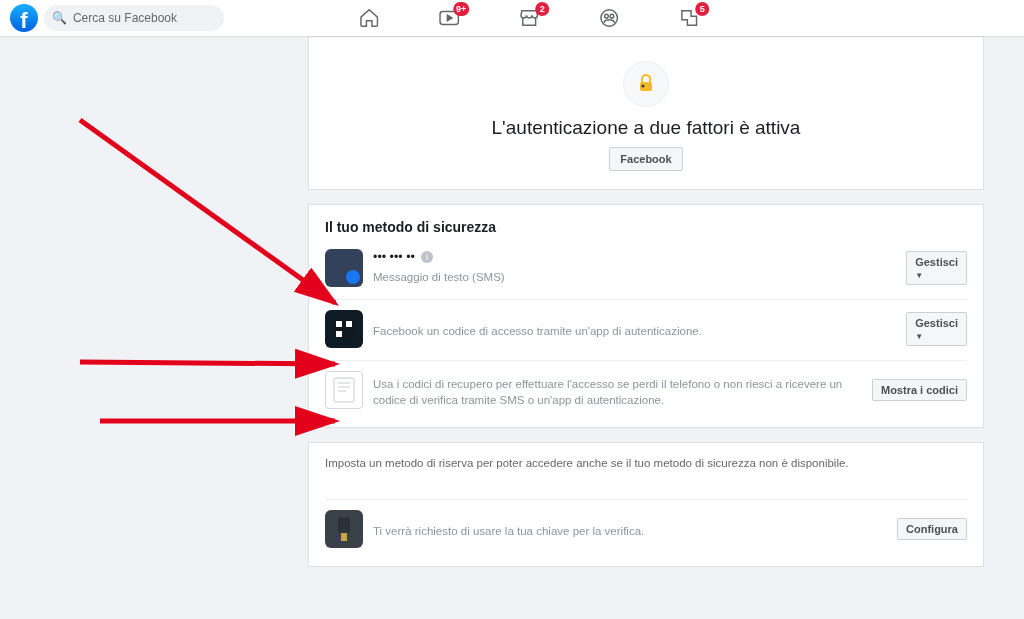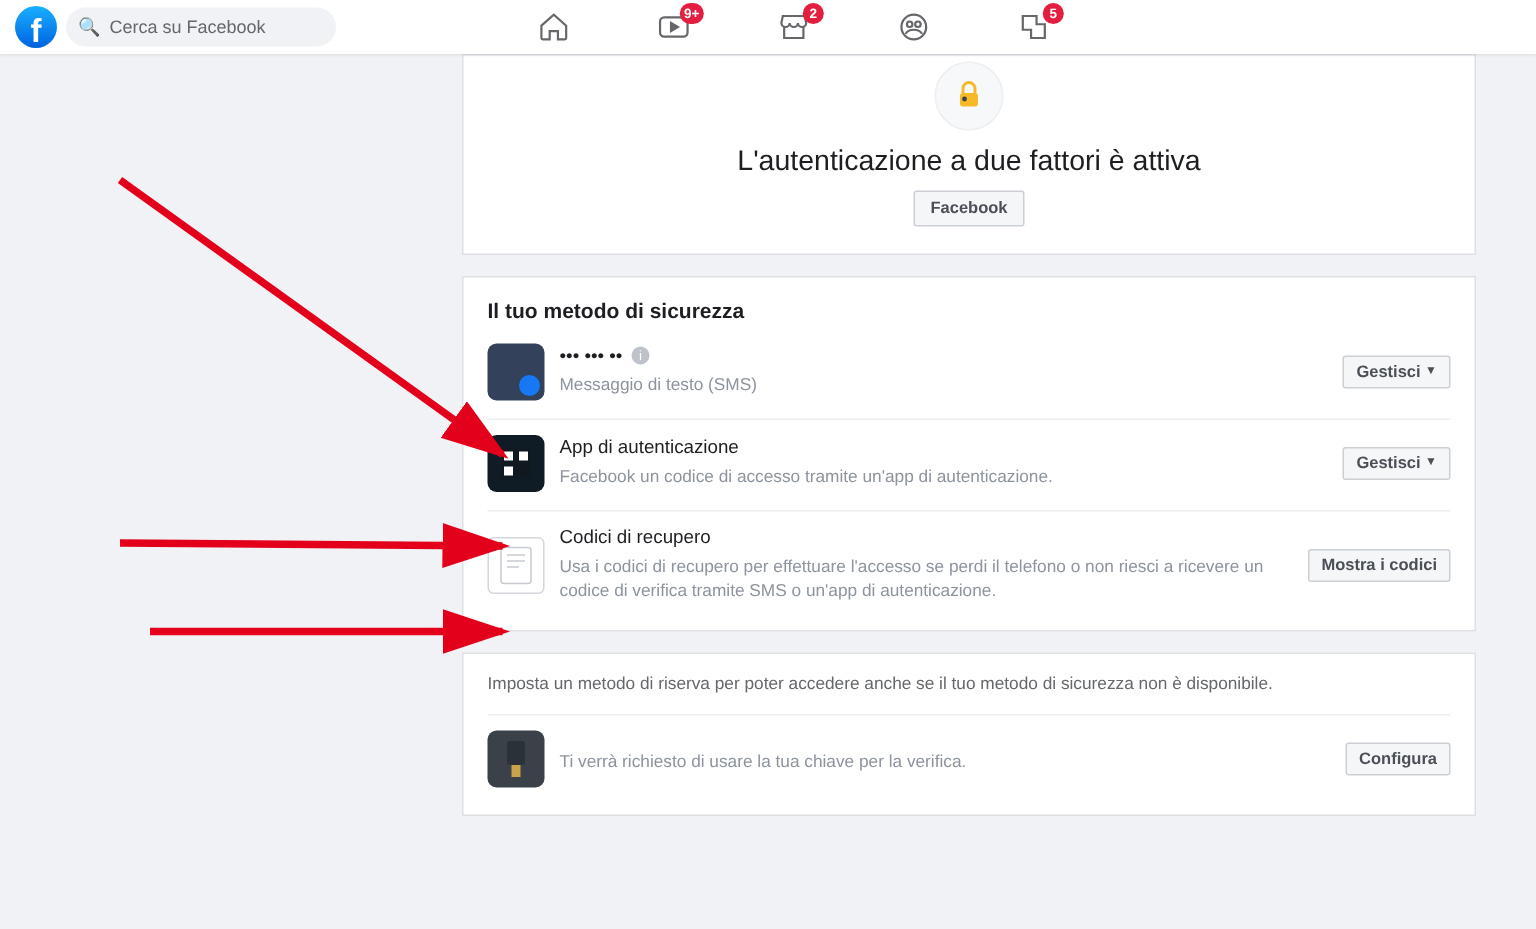--- a/index.html
+++ b/index.html
@@ -69,21 +69,21 @@
     background:transparent;
   }
 
   .card {
     background:#fff;
     border:1px solid #dddfe2;
     margin-bottom:14px;
   }
 
   
-  .hero { text-align:center; padding:4px 60px 18px; }
+  .hero { text-align:center; padding:24px 60px 18px; }
   .lock-circle {
     width:46px; height:46px; border-radius:50%;
     background:#f7f8fa; border:1px solid #eceef0;
     display:flex; align-items:center; justify-content:center;
     margin:0 auto 10px;
   }
   .lock-circle svg{ width:24px; height:24px; }
   .hero h1 { font-size:19px; font-weight:500; color:#1c1e21; margin-bottom:8px; }
   .hero p { font-size:11.5px; color:#65676b; line-height:1.45; margin-bottom:14px; }
   .btn {
@@ -93,21 +93,21 @@
     color:#4b4f56;
     font-size:11px; font-weight:600;
     padding:5px 10px;
     border-radius:2px;
     cursor:pointer;
   }
 
   
   .section { padding:14px 16px 6px; }
   .section h2 { font-size:14px; font-weight:700; color:#1c1e21; margin-bottom:4px; }
-  .section .sub { font-size:11.5px; color:#65676b; margin-bottom:14px; }
+  .section .sub { font-size:11.5px; color:#65676b; margin-bottom:30px; }
 
   .method-row {
     display:flex; align-items:center;
     padding:10px 0 12px;
     border-top:1px solid #eceef0;
   }
   .method-row:first-of-type{ border-top:none; }
   .method-ico {
     width:38px; height:38px; flex-shrink:0;
     border-radius:50%;
@@ -129,21 +129,21 @@
 
   .method-btn {
     background:#f5f6f7;
     border:1px solid #ccd0d5;
     color:#4b4f56;
     font-size:11px; font-weight:600;
     padding:4px 8px;
     border-radius:2px;
     cursor:pointer;
     white-space:nowrap;
-    display:flex; align-items:flex-start; gap:3px;
+    display:flex; align-items:flex-start; gap:3px;flex-direction:column;
   }
   .method-btn .caret { font-size:8px; }
 
   
   .arrow { position:absolute; pointer-events:none; z-index:20; }
   .arrow svg { overflow:visible; }
 </style>
 </head>
 <body>
 
@@ -226,40 +226,38 @@
     <div class="method-row">
       <div class="method-ico auth">
         <svg width="20" height="20" viewBox="0 0 20 20">
             <rect width="20" height="20" fill="#101820"></rect>
             <rect x="2" y="2" width="6" height="6" fill="#fff"></rect>
             <rect x="12" y="2" width="6" height="6" fill="#fff"></rect>
             <rect x="2" y="12" width="6" height="6" fill="#fff"></rect>
           </svg>
       </div>
       <div class="method-text">
-        <div class="method-title">App di autenticazione</div>
         <div class="method-desc">Facebook un codice di accesso tramite un'app di autenticazione.</div>
       </div>
       <div class="method-btn">
         <span>Gestisci</span>
           <span class="caret">▼</span>
       </div>
     </div>
 
     <div class="method-row">
       <div class="method-ico codes">
         <svg width="22" height="26" viewBox="0 0 22 26">
             <rect x="1" y="1" width="20" height="24" rx="2" fill="#fff" stroke="#c6cad0"></rect>
             <line x1="5" y1="6" x2="17" y2="6" stroke="#c6cad0"></line>
             <line x1="5" y1="10" x2="17" y2="10" stroke="#c6cad0"></line>
             <line x1="5" y1="14" x2="13" y2="14" stroke="#c6cad0"></line>
           </svg>
       </div>
       <div class="method-text">
-        <div class="method-title">Codici di recupero</div>
         <div class="method-desc">Usa i codici di recupero per effettuare l'accesso se perdi il telefono o non riesci a ricevere un codice di verifica tramite SMS o un'app di autenticazione.</div>
       </div>
       <div class="method-btn">
         <span>Mostra i codici</span>
       </div>
     </div>
   </div>
 
   <div class="card section">
     <div class="sub">Imposta un metodo di riserva per poter accedere anche se il tuo metodo di sicurezza non è disponibile.</div>

